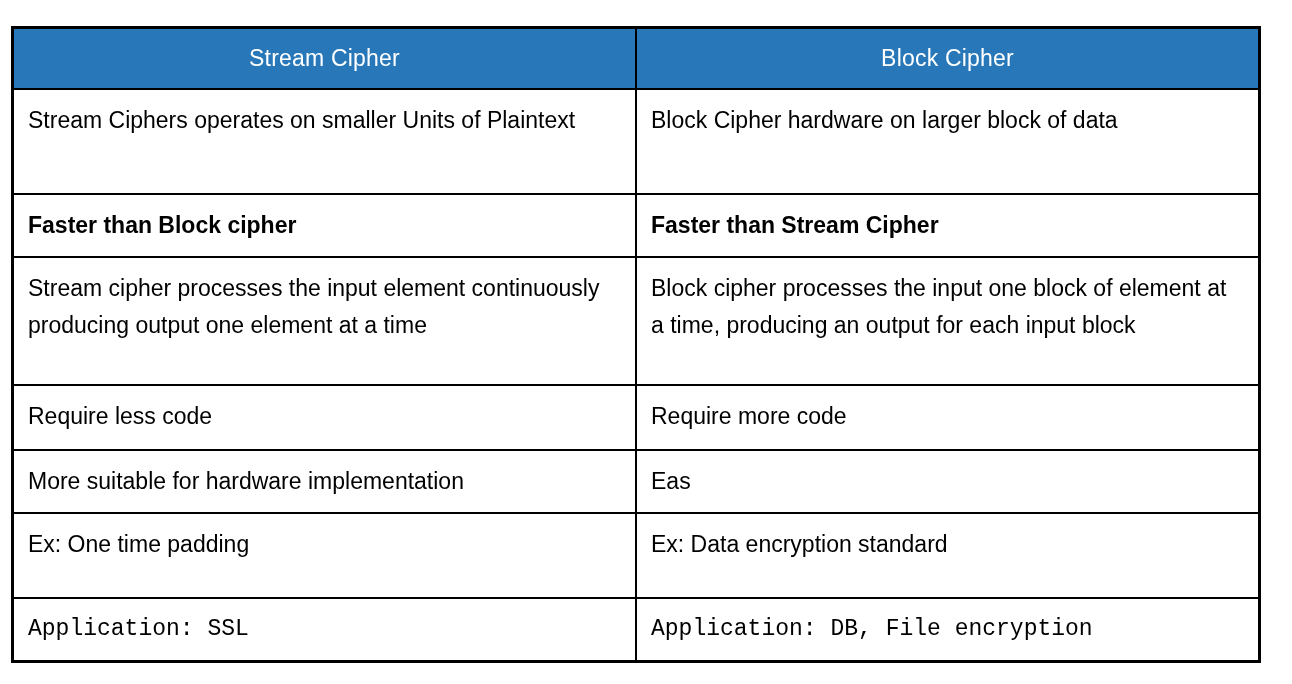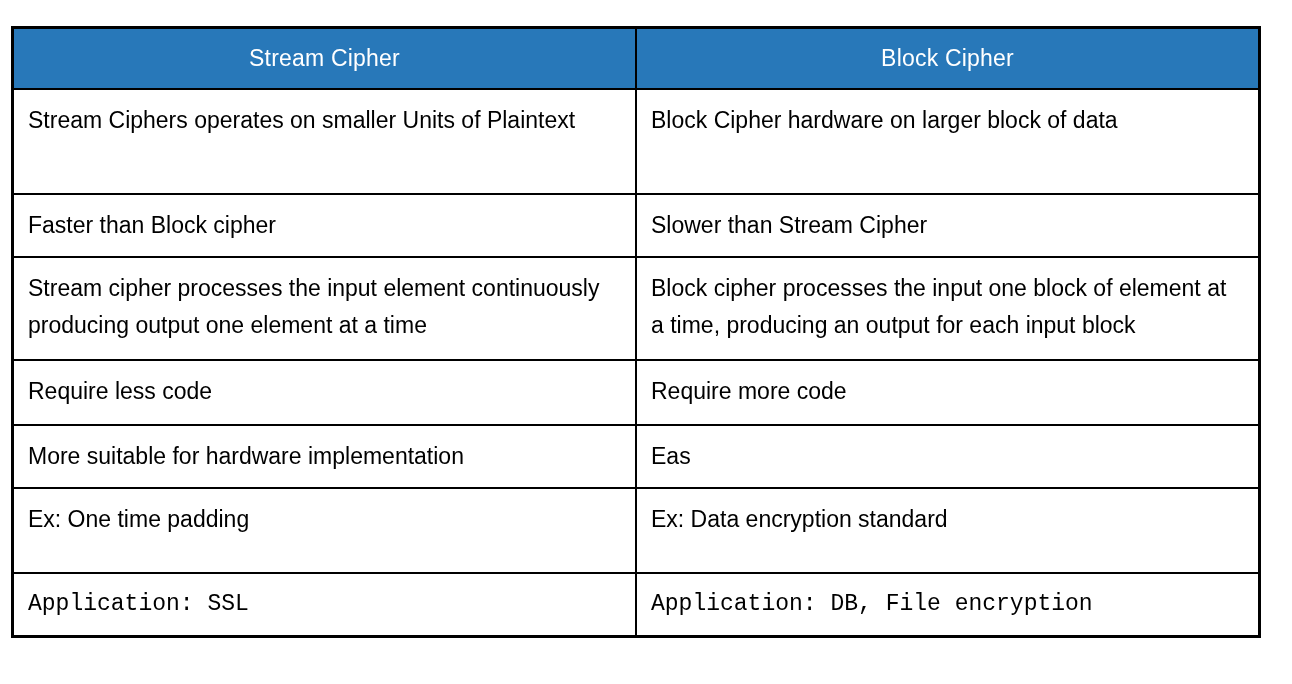--- a/index.html
+++ b/index.html
@@ -38,22 +38,22 @@
   }
   td {
     color: var(--body-text, #000000);
     font-size: 23px;
     line-height: 37px;
     text-align: left;
     vertical-align: top;
     padding: 12px 14px 12px 14px;
   }
   tbody tr:nth-child(1) { height: 105px; border-radius: 13px; }
-  tbody tr:nth-child(2) { height: 63px;  }
-  tbody tr:nth-child(3) { height: 103px; }
+  tbody tr:nth-child(2) { height: 63px; font-weight: bold;  }
+  tbody tr:nth-child(3) { height: 128px; }
   tbody tr:nth-child(4) { height: 65px;  }
   tbody tr:nth-child(5) { height: 62px;  }
   tbody tr:nth-child(6) { height: 85px;  }
   tbody tr:nth-child(7) { height: 60px; font-family: Liberation Mono, monospace;  }
 </style>
 </head>
 <body>
 
 <div class="table-wrap">
   <table class="compare-table">
@@ -67,21 +67,21 @@
         <th>Block Cipher</th>
       </tr>
     </thead>
     <tbody>
       <tr>
         <td>Stream Ciphers operates on smaller Units of Plaintext</td>
         <td>Block Cipher hardware on larger block of data</td>
       </tr>
       <tr>
         <td>Faster than Block cipher</td>
-        <td>Slower than Stream Cipher</td>
+        <td>Faster than Stream Cipher</td>
       </tr>
       <tr>
         <td>Stream cipher processes the input element continuously producing output one element at a time</td>
         <td>Block cipher processes the input one block of element at a time, producing an output for each input block</td>
       </tr>
       <tr>
         <td>Require less code</td>
         <td>Require more code</td>
       </tr>
       <tr>

